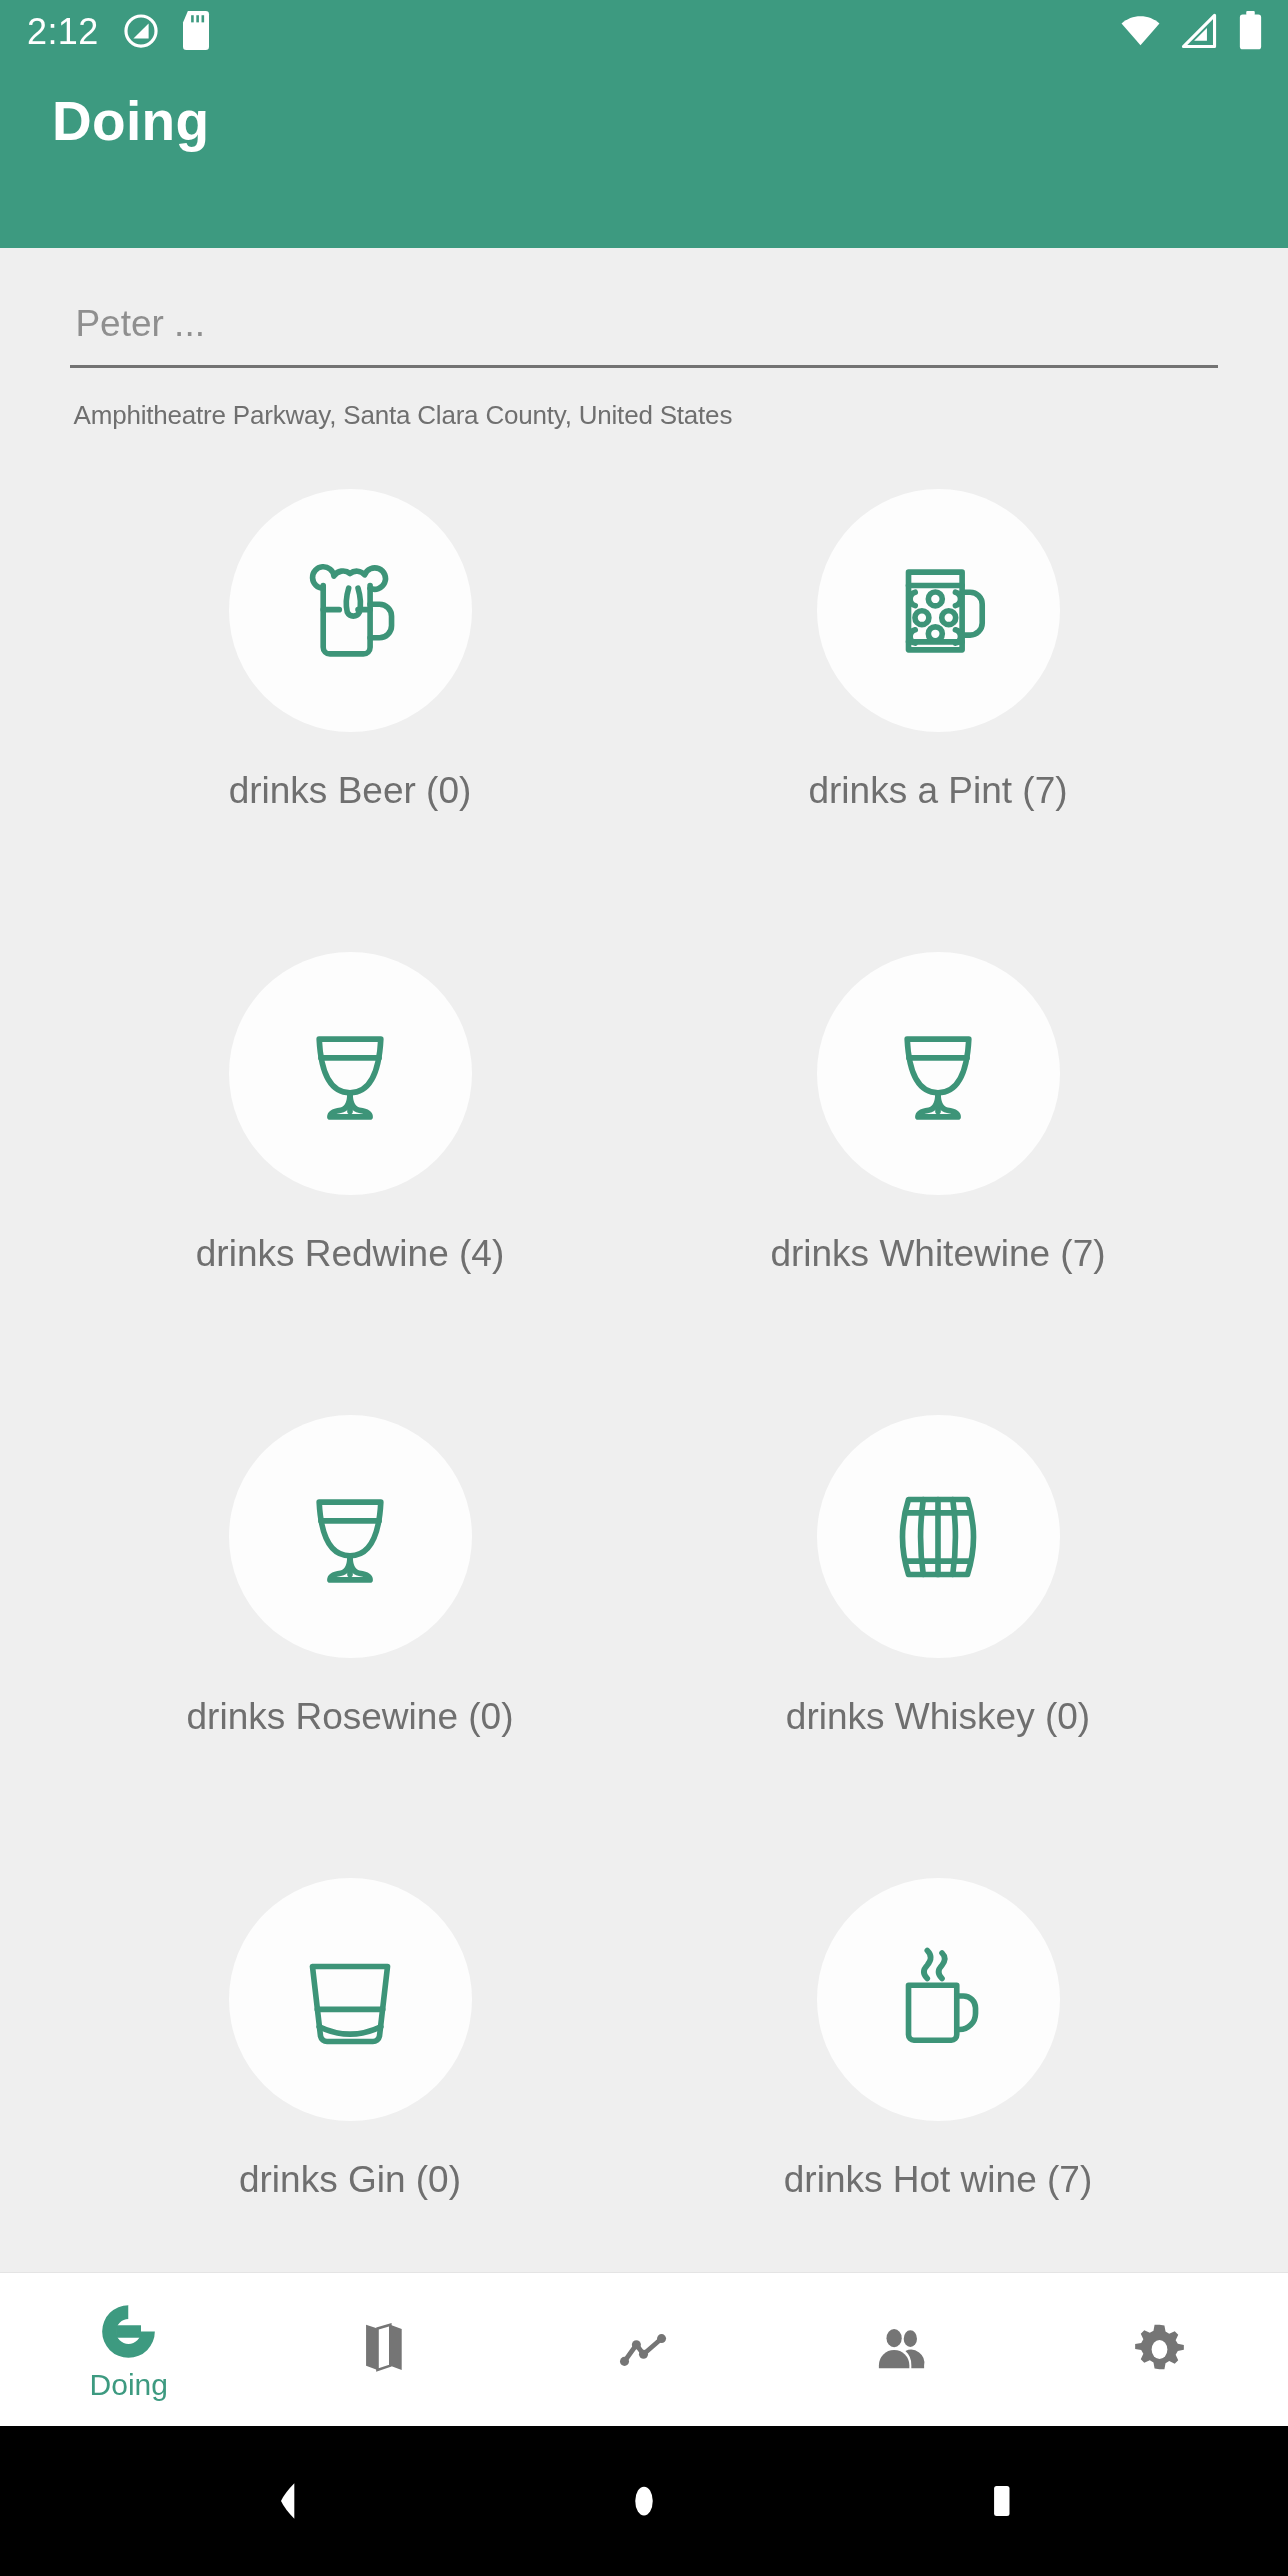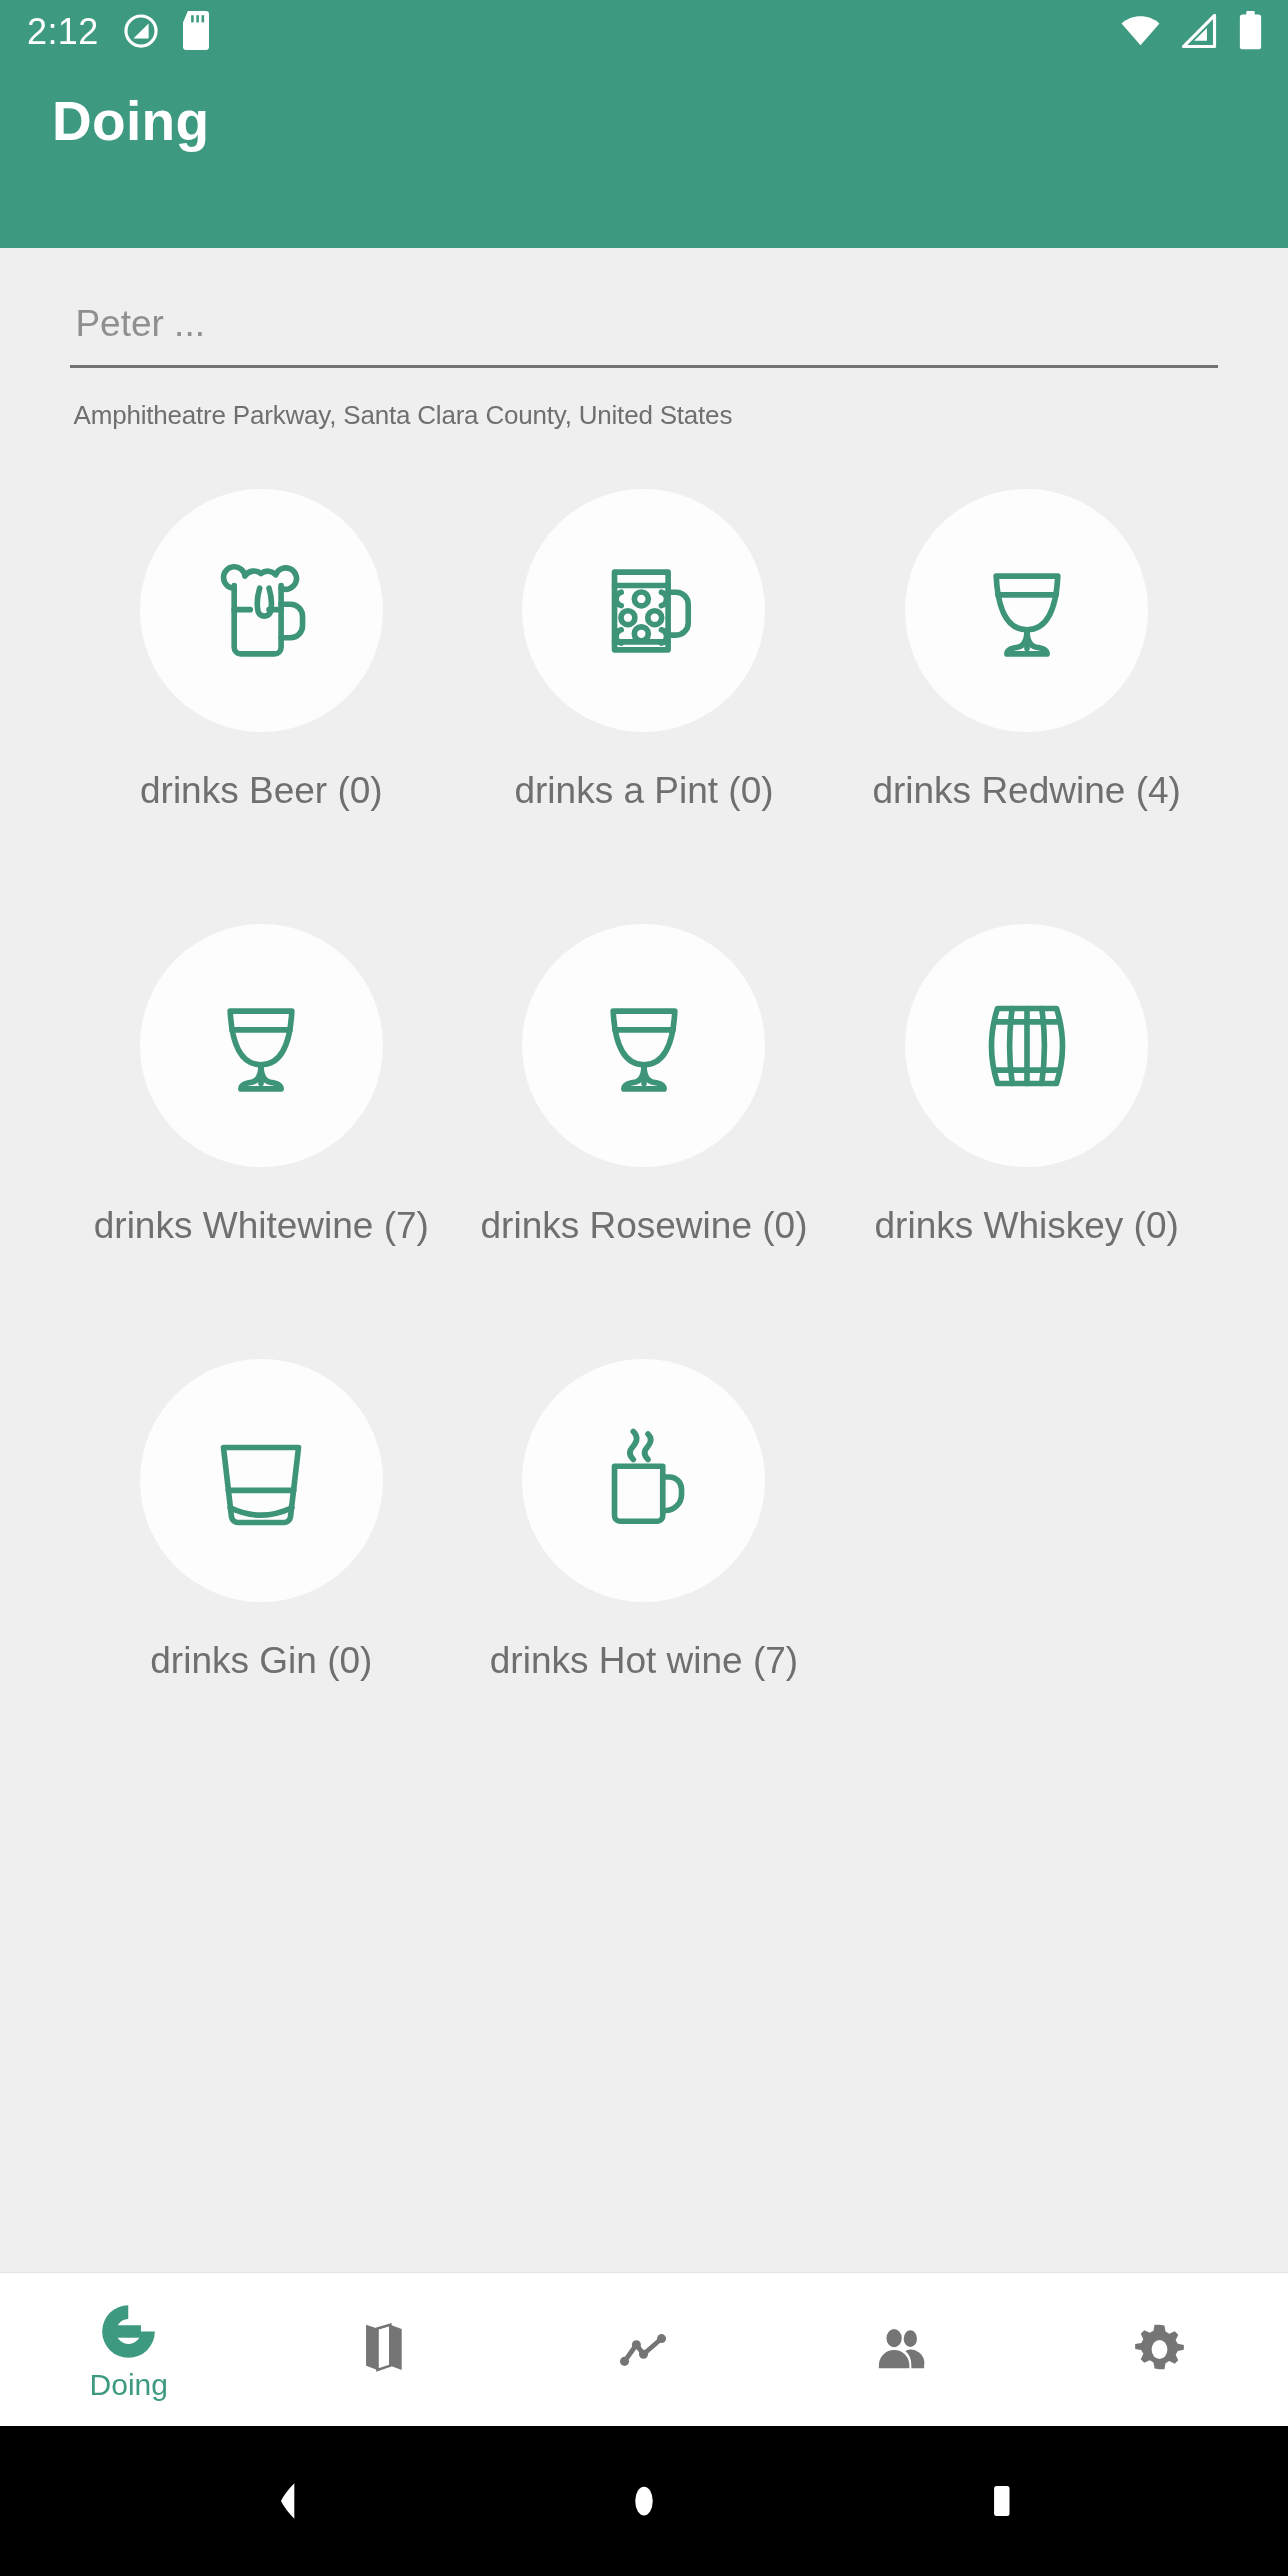--- a/index.html
+++ b/index.html
@@ -81,22 +81,23 @@
     font-size: 26px;
     color: #6f6f6f;
     white-space: nowrap;
     letter-spacing: -0.2px;
   }
 
   
   .drink-grid {
     margin-top: 39px;
     display: grid;
-    grid-template-columns: 1fr 1fr 1fr;
+    grid-template-columns: 1fr 1fr;
     row-gap: 0;
+    gap: 28px;
   }
   .drink-cell {
     height: 435px;
     display: flex; flex-direction: column;
     align-items: center; justify-content: flex-start;
     padding-top: 19.7px;
   }
   .drink-circle {
     width: 243px; height: 243px;
     border-radius: 50%;
@@ -232,21 +233,21 @@
               <circle cx="38" cy="55" r="5.2"></circle>
               <circle cx="58" cy="55" r="5.2"></circle>
               <circle cx="48" cy="67" r="5.2"></circle>
               <path d="M33 36 a5.2 5.2 0 0 0 0 10"></path>
               <path d="M63 36 a5.2 5.2 0 0 1 0 10"></path>
               <path d="M33 64 a5.2 5.2 0 0 0 0 10"></path>
               <path d="M63 64 a5.2 5.2 0 0 1 0 10"></path>
             </svg>
           </span>
         </div>
-        <div class="drink-label">drinks a Pint (0)</div>
+        <div class="drink-label">drinks a Pint (7)</div>
       </div>
 
       <div class="drink-cell">
         <div class="drink-circle">
           <span>
             <svg width="134" height="134" viewBox="0 0 100 100" fill="none" stroke="#3d9478" stroke-width="4.2" stroke-linecap="round" stroke-linejoin="round">
               <path d="M27 24 h46 q-2 40 -23 40 q-21 0 -23 -40 z"></path>
               <path d="M28.3 38 h43.4"></path>
               <path d="M50 64 v14"></path>
               <path d="M35 82 q0 -4 8 -5 q7 -1 7 -13 q0 12 7 13 q8 1 8 5 z"></path>

